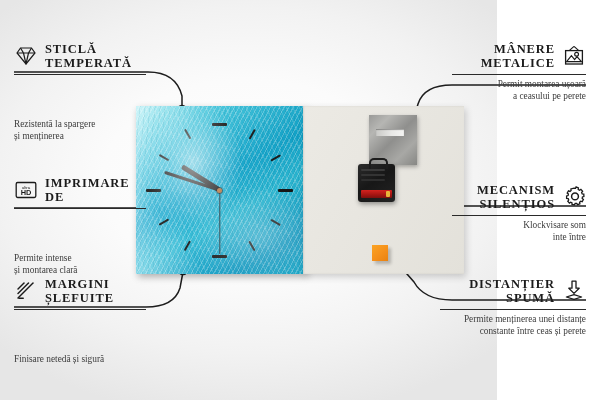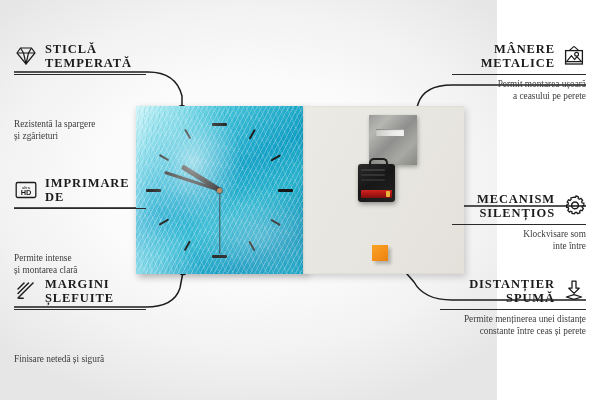--- a/index.html
+++ b/index.html
@@ -180,21 +180,21 @@
         </svg>
       </span>
       <span class="cal-title">
         <span>STICLĂ</span><br>
         <span>TEMPERATĂ</span>
       </span>
     </div>
     <div class="cal-rule"></div>
     <div class="cal-sub">
       <span>Rezistentă la spargere</span><br>
-      <span>și zgârieturi</span>
+      <span>și menținerea</span>
     </div>
   </div>
 
   <div class="callout left" style="left:14px;top:176px;width:132px;">
     <div class="cal-head">
       <span class="ico">
         <svg viewBox="0 0 24 24">
           <rect x="2.2" y="4.5" width="19.6" height="15" rx="1.4" fill="none" stroke="#1b1b1b" stroke-width="1.3"></rect>
           <text x="12" y="11" font-family="Liberation Sans, sans-serif" font-size="4.4" text-anchor="middle" fill="#1b1b1b">ultra</text>
           <text x="12" y="17.4" font-family="Liberation Sans, sans-serif" font-size="7.4" font-weight="bold" text-anchor="middle" fill="#1b1b1b">HD</text>
@@ -248,21 +248,21 @@
         </svg>
       </span>
     </div>
     <div class="cal-rule"></div>
     <div class="cal-sub">
       <span>Permit montarea ușoară</span><br>
       <span>a ceasului pe perete</span>
     </div>
   </div>
 
-  <div class="callout right" style="left:452px;top:192px;width:134px;">
+  <div class="callout right" style="left:452px;top:183px;width:134px;">
     <div class="cal-head">
       <span class="cal-title">
         <span>MECANISM</span><br>
         <span>SILENȚIOS</span>
       </span>
       <span class="ico">
         <svg viewBox="0 0 24 24" fill="none" stroke="#1b1b1b" stroke-width="1.5">
           <path d="M12 3.2 L13.5 3.4 L14.1 1.9 L16.4 2.9 L16.2 4.5 L17.5 5.3 L18.9 4.4 L20.6 6.2 L19.6 7.5 L20.2 8.9 L21.8 9 L21.9 11.5 L20.4 12 L20.2 13.5 L21.4 14.5 L20.2 16.7 L18.7 16.2 L17.6 17.2 L17.9 18.8 L15.6 19.7 L14.7 18.4 L13.2 18.5 L12.4 19.9 L10 19.5 L10 17.9 L8.7 17.2 L7.4 18.1 L5.8 16.3 L6.7 15 L6.2 13.6 L4.6 13.4 L4.6 11 L6.1 10.5 L6.4 9 L5.2 8 L6.5 5.9 L8 6.4 L9.1 5.5 L8.9 3.9 Z" stroke-width="1.3"></path>
           <circle cx="13" cy="11.4" r="3.4"></circle>
         </svg>

